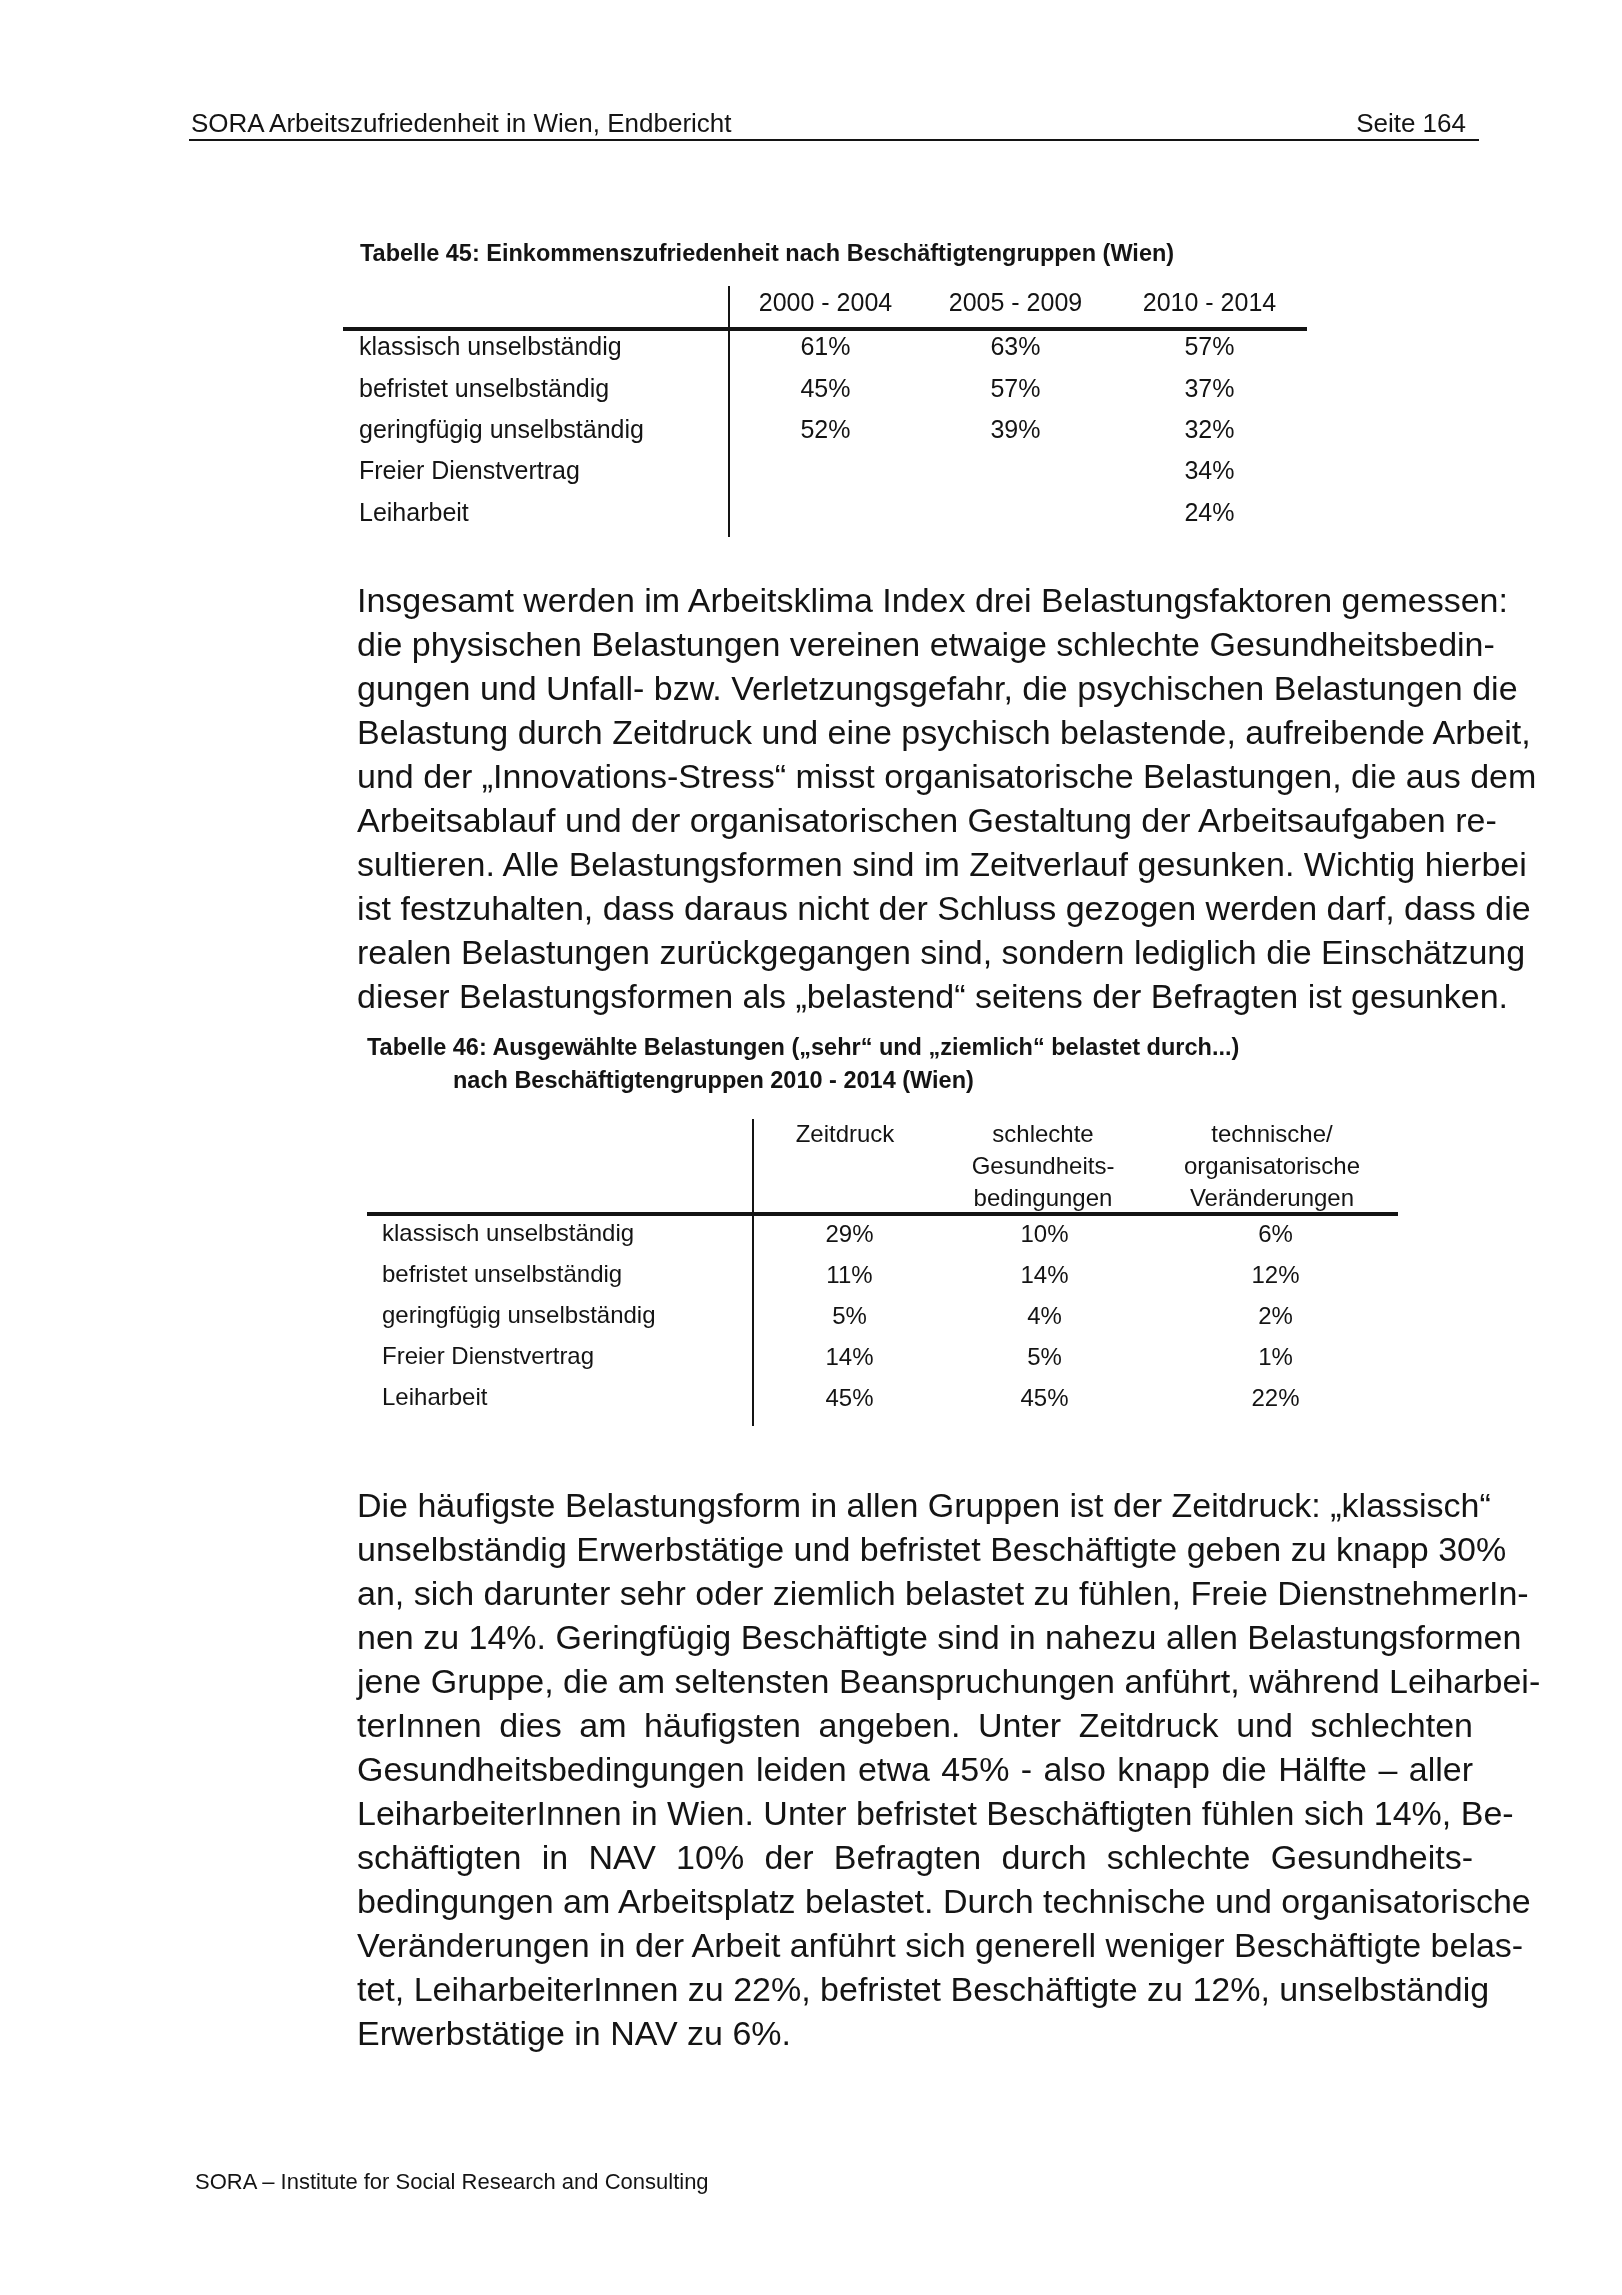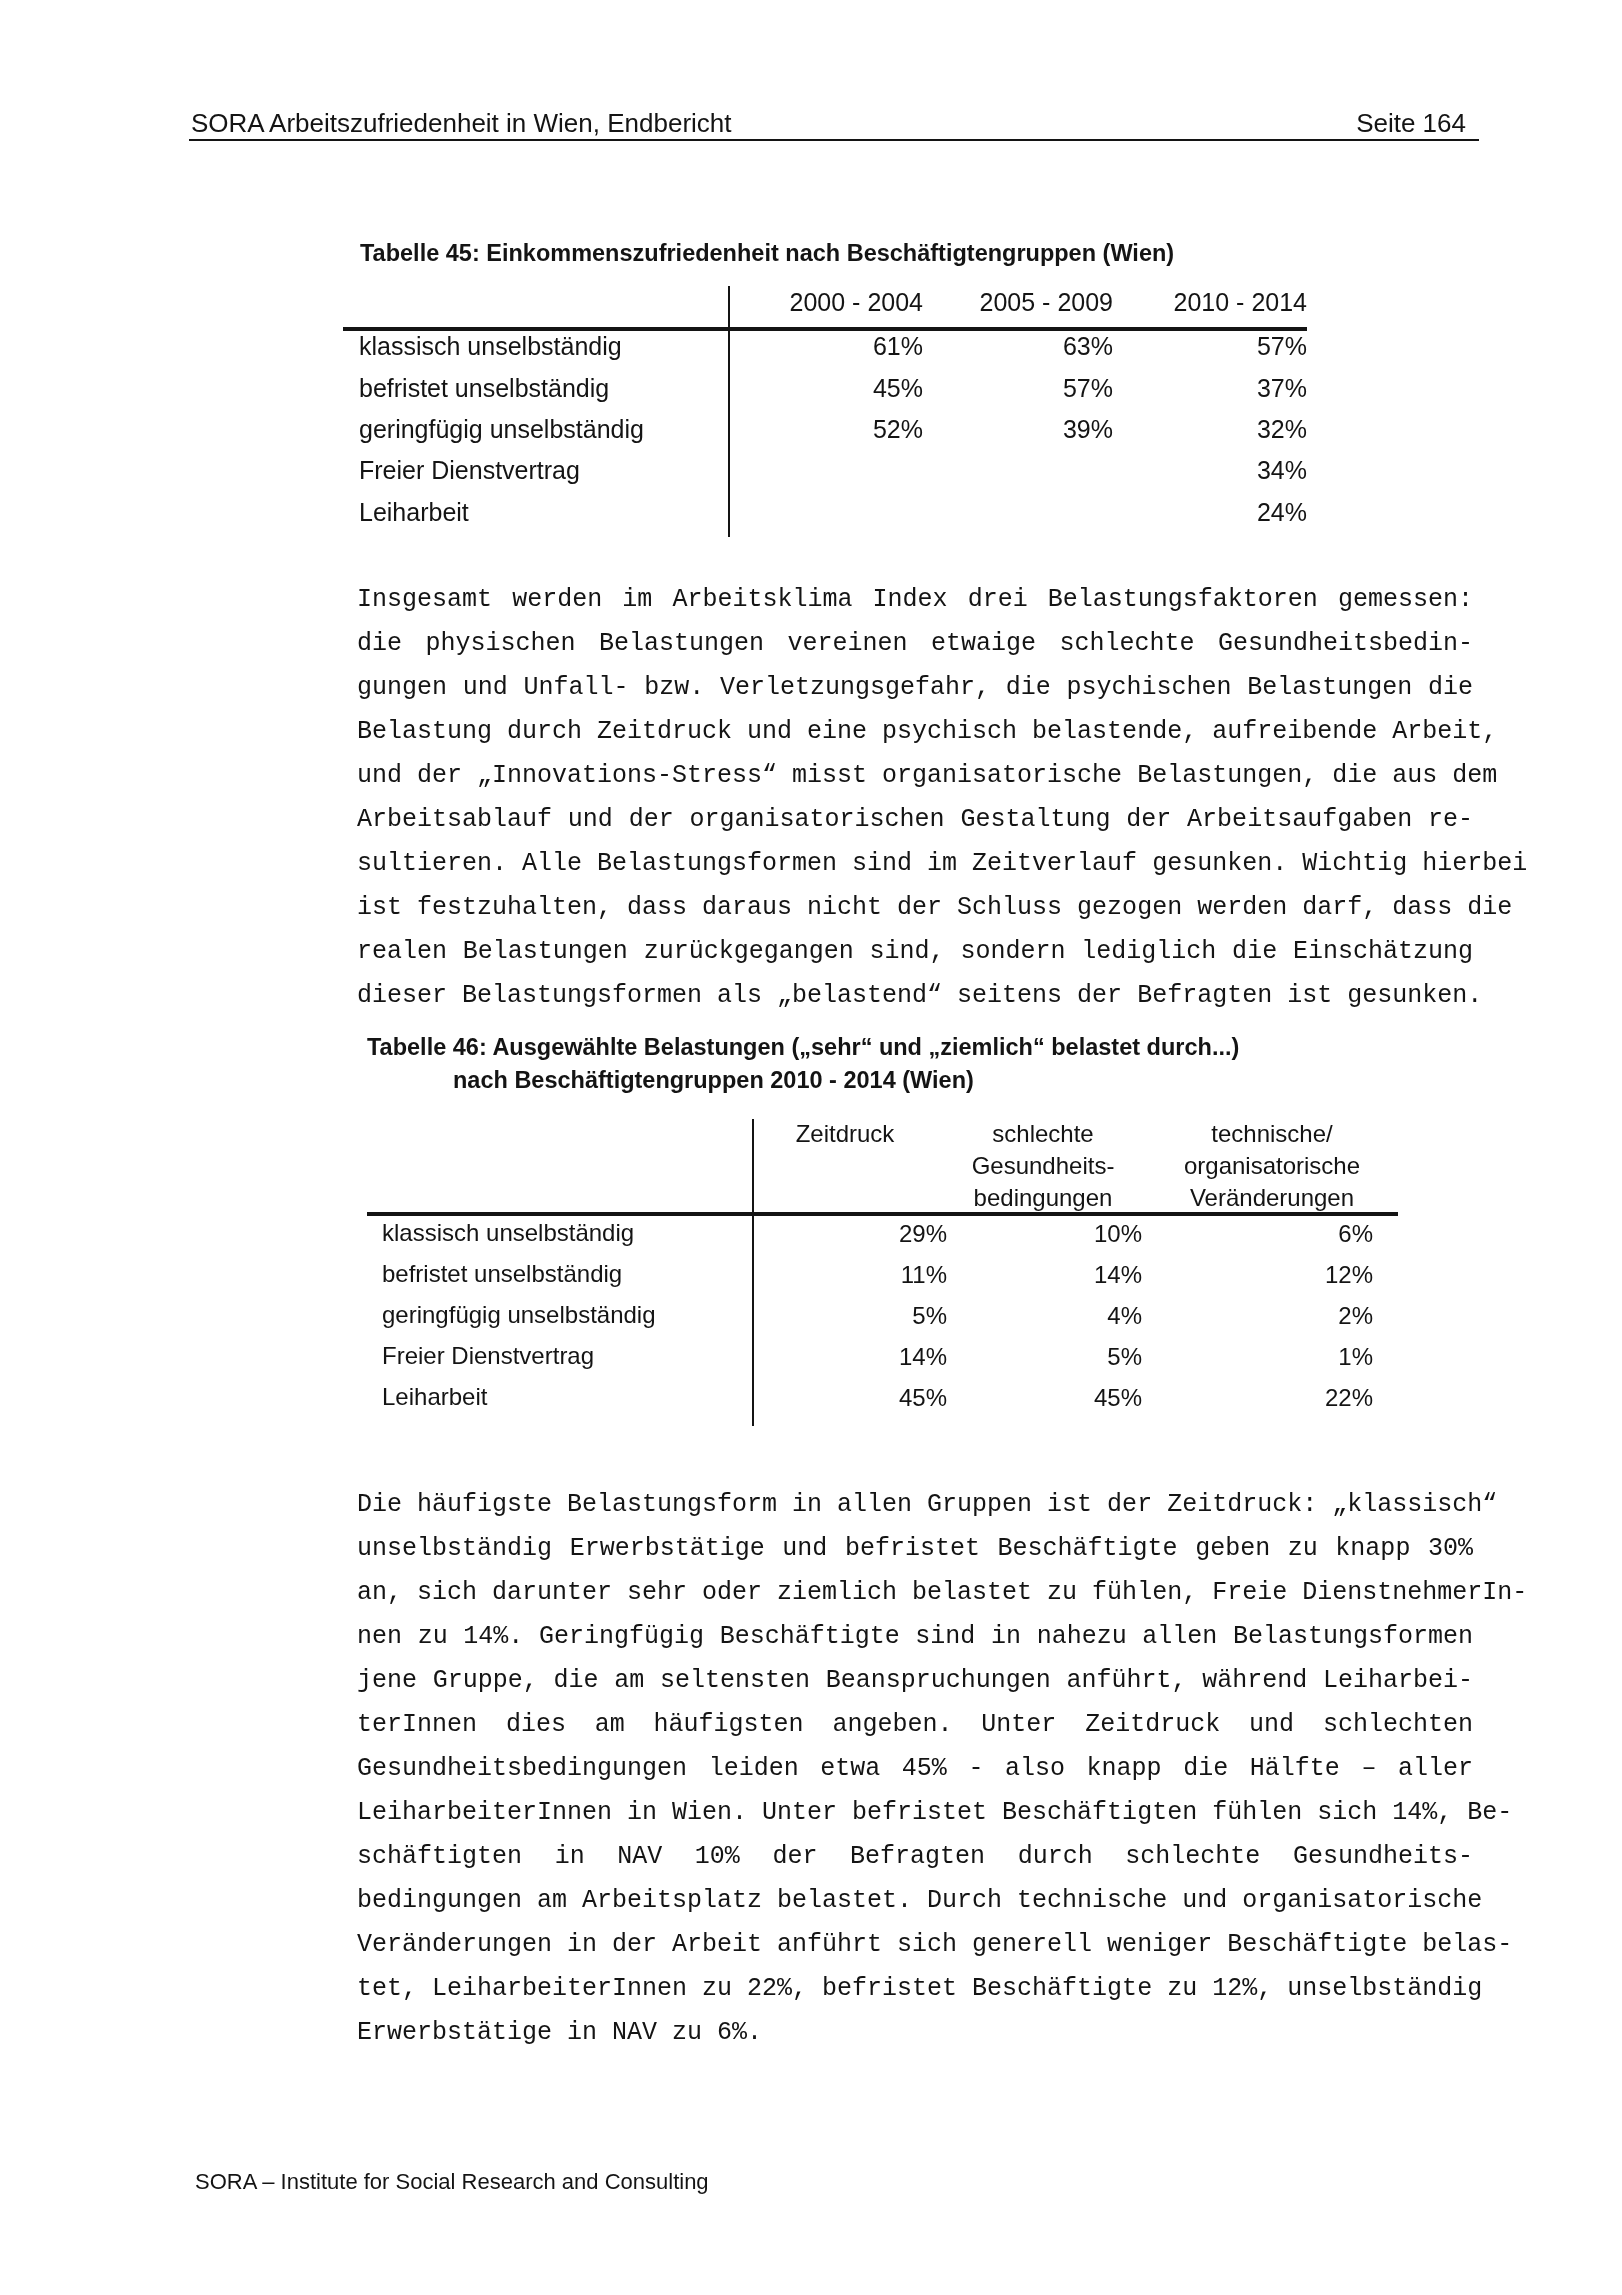--- a/index.html
+++ b/index.html
@@ -15,40 +15,40 @@
 
   
   #footer { left: 195px; top: 2171px; font-size: 22px; }
 
   
   .t-title { font-weight: bold; font-size: 23.5px; }
   .vline { position: absolute; width: 2.4px; background: #141414; }
   .hrule { position: absolute; height: 4px; background: #141414; }
   .row { position: absolute; left: 0; width: 1622px; height: 32px; }
   .cell-label { position: absolute; white-space: nowrap; line-height: 1; }
-  .cell-val { position: absolute; width: 195px; text-align: right; white-space: nowrap; line-height: 1; }
+  .cell-val { position: absolute; width: 195px; text-align: center; white-space: nowrap; line-height: 1; }
 
   
   #t45 { font-size: 25px; }
   #t45 .cell-label { left: 359px; top: 0; }
   #t45 .c1 { left: 728px; }
   #t45 .c2 { left: 918px; }
   #t45 .c3 { left: 1112px; }
 
   
   #t46 { font-size: 24px; }
   #t46 .cell-label { left: 382px; top: 0; }
   #t46 .cell-val { top: 1px; }
   #t46 .c1 { left: 752px; }
   #t46 .c2 { left: 947px; }
   #t46 .c3 { left: 1178px; }
   .hcell { position: absolute; width: 260px; text-align: center; white-space: nowrap; line-height: 1; font-size: 24px; }
 
   
-  .para { position: absolute; left: 357px; width: 1116px; font-size: 25px; font-family: Liberation Mono, monospace; }
+  .para { position: absolute; left: 357px; width: 1116px; font-size: 34px; }
   .para .line { height: 100%; white-space: nowrap; text-align: justify; text-align-last: justify; }
   .para .line.last { text-align-last: left; }
   #para1 { top: 578px; line-height: 44px; }
   #para2 { top: 1483px; line-height: 44px; }
 </style>
 </head>
 <body>
 
 <div class="abs hdr" id="hdr-left">SORA Arbeitszufriedenheit in Wien, Endbericht</div>
 <div class="abs hdr" id="hdr-right">Seite 164</div>

